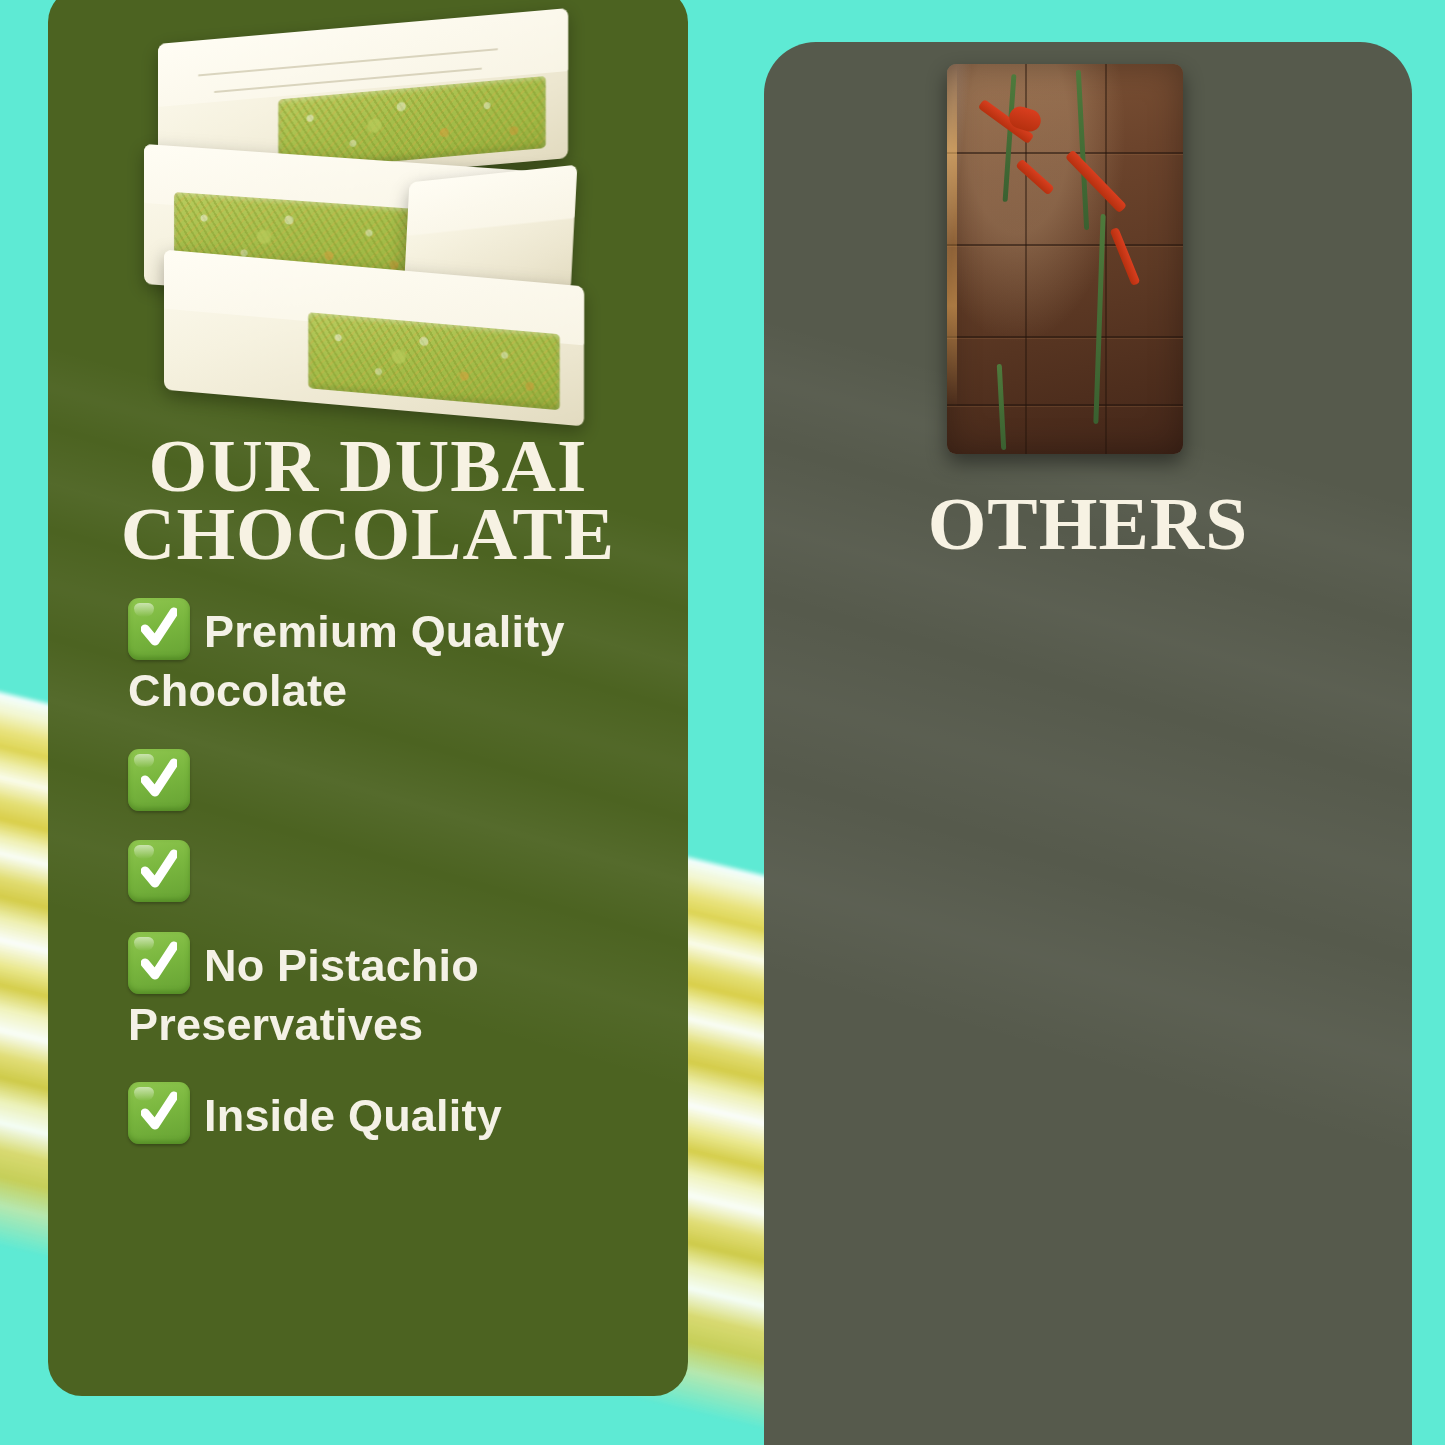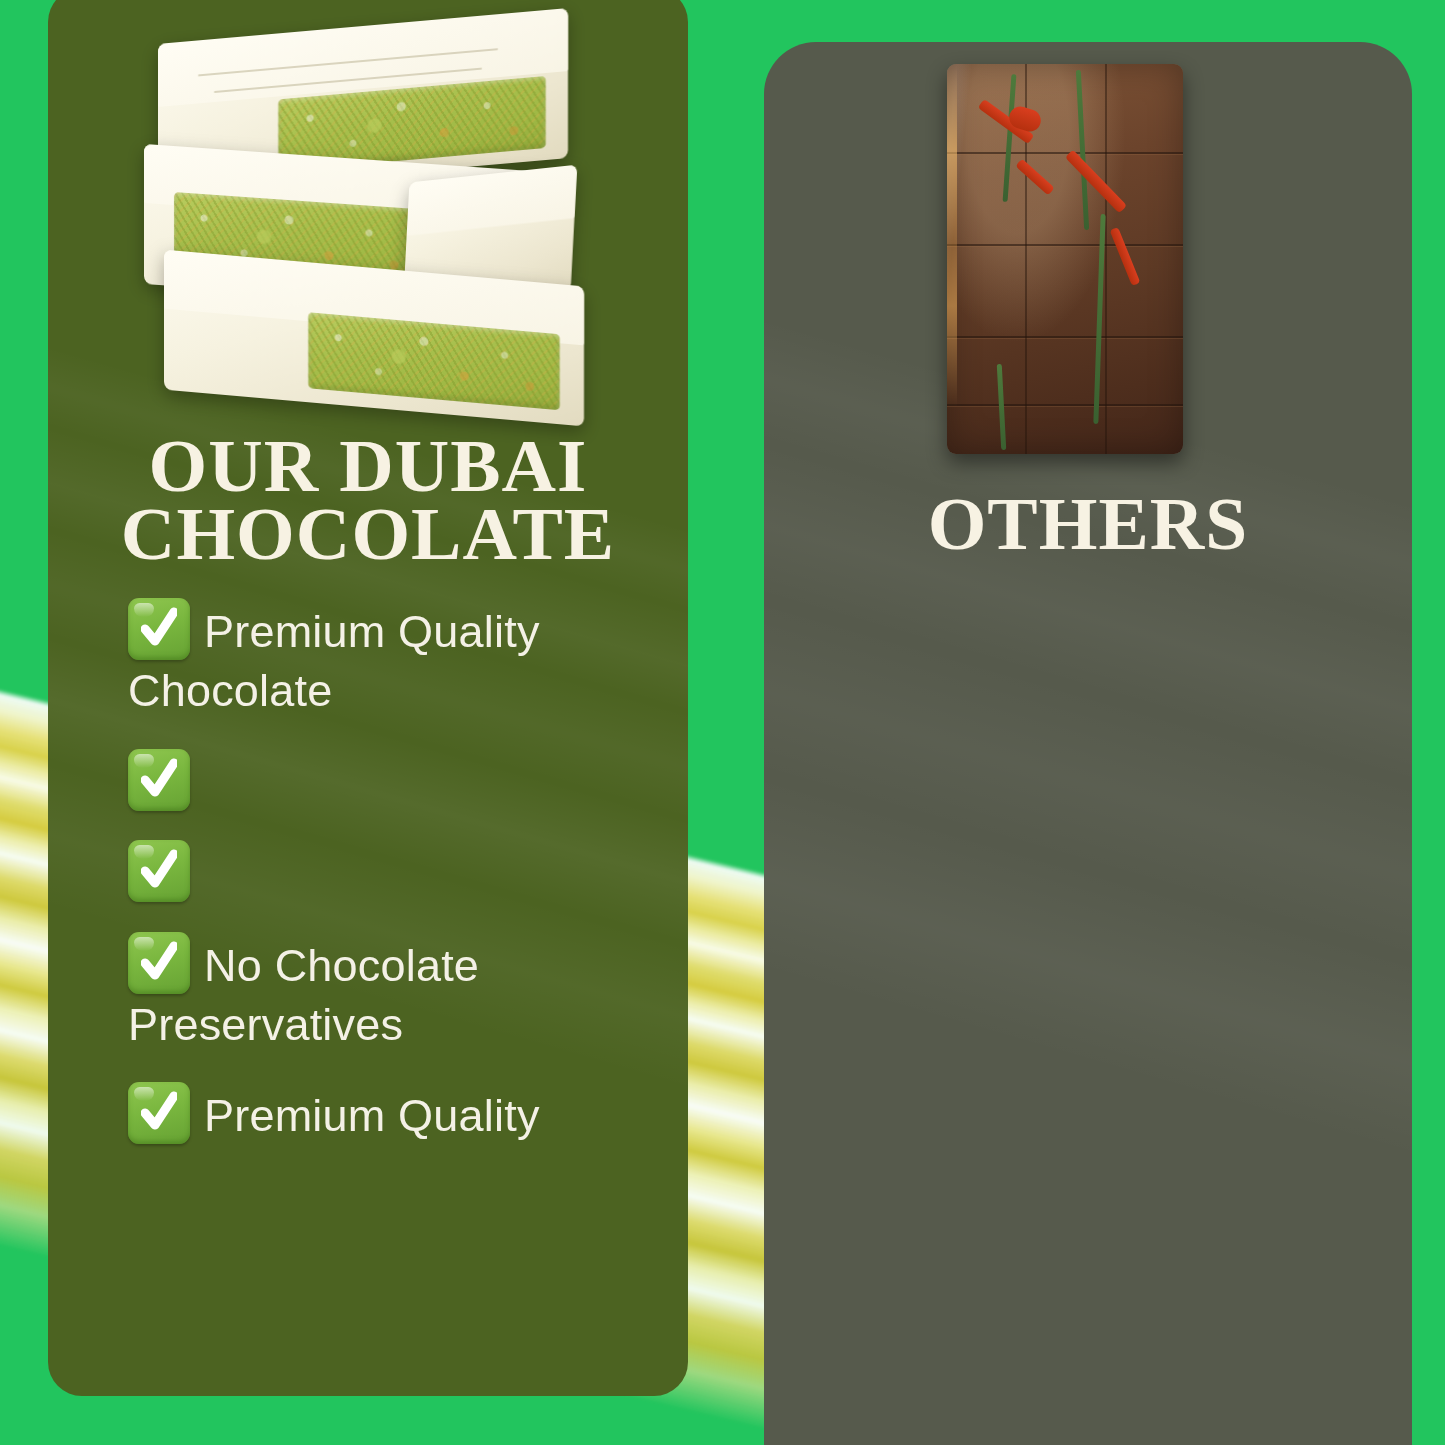--- a/index.html
+++ b/index.html
@@ -5,21 +5,21 @@
   html,body{margin:0;padding:0;}
   body{
     width:1445px;height:1445px;
     overflow:hidden;
     font-family:"Liberation Sans", sans-serif;
     background:#c4cf7e;
   }
   #stage{
     position:relative;
     width:1445px;height:1445px;
-    background:#22c55e;
+    background:#5eead4;
     overflow:hidden;
   }
 
   
   .streak-band{
     position:absolute;
     left:-520px;
     top:560px;
     width:1700px;
     height:560px;
@@ -190,21 +190,21 @@
   }
   .title-green{top:444px;font-size:74px;padding:0 40px;}
   .title-gray{top:448px;font-size:74px;padding:0 40px;}
 
   
   .list-green{position:absolute;left:80px;top:610px;width:540px;}
   .row-g{margin-bottom:28px;}
   .row-g .line{
     color:#f4f1e6;
     font-size:45px;
-    font-weight:400;
+    font-weight:700;
     line-height:1.32;
     letter-spacing:.2px;
   }
   .chk{
     display:inline-block;
     width:62px;height:62px;
     border-radius:11px;
     background:linear-gradient(165deg,#8fc64f 0%,#7ab73f 45%,#66a233 100%);
     box-shadow:inset 0 -3px 5px rgba(60,110,20,.45), 0 2px 3px rgba(0,0,0,.25);
     position:relative;
@@ -307,33 +307,33 @@
       </div>
 
       <div class="row-g">
         <div class="line">
           <span class="chk">
             <span class="tick">
               <svg viewBox="0 0 36 42" width="36" height="42" aria-hidden="true">
                 <path d="M4 22 L14 34 L33 5" fill="none" stroke="#ffffff" stroke-width="9" stroke-linecap="round" stroke-linejoin="round"></path>
               </svg>
             </span>
-          </span><span>No Chocolate Preservatives</span>
-        </div>
-      </div>
-
-      <div class="row-g">
-        <div class="line">
-          <span class="chk">
-            <span class="tick">
-              <svg viewBox="0 0 36 42" width="36" height="42" aria-hidden="true">
-                <path d="M4 22 L14 34 L33 5" fill="none" stroke="#ffffff" stroke-width="9" stroke-linecap="round" stroke-linejoin="round"></path>
-              </svg>
-            </span>
-          </span><span>Premium Quality</span>
+          </span><span>No Pistachio Preservatives</span>
+        </div>
+      </div>
+
+      <div class="row-g">
+        <div class="line">
+          <span class="chk">
+            <span class="tick">
+              <svg viewBox="0 0 36 42" width="36" height="42" aria-hidden="true">
+                <path d="M4 22 L14 34 L33 5" fill="none" stroke="#ffffff" stroke-width="9" stroke-linecap="round" stroke-linejoin="round"></path>
+              </svg>
+            </span>
+          </span><span>Inside Quality</span>
         </div>
       </div>
 
     </div>
   </div>
 
   <div class="card-gray">
     <div class="inner-streaks"></div>
 
     <div class="art-zone">

